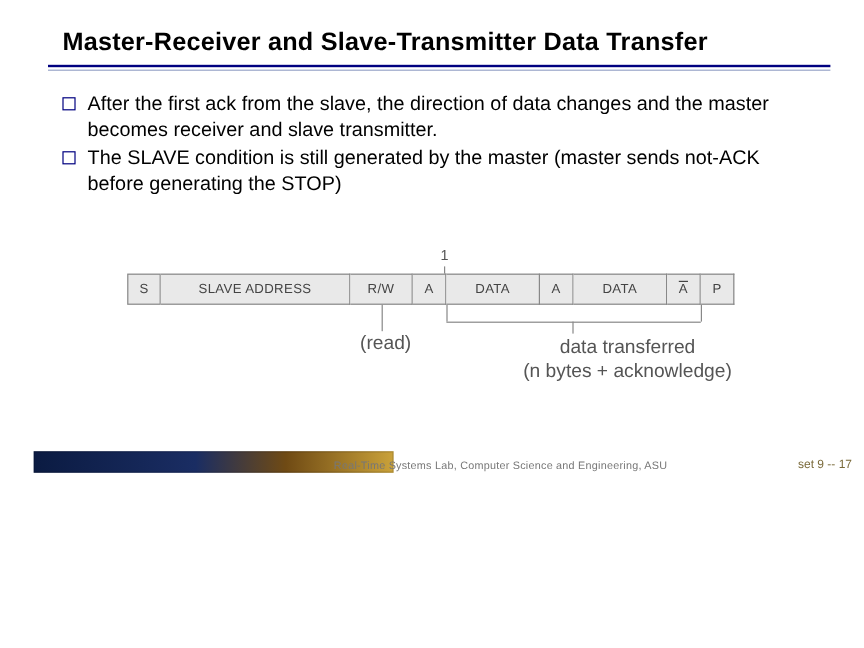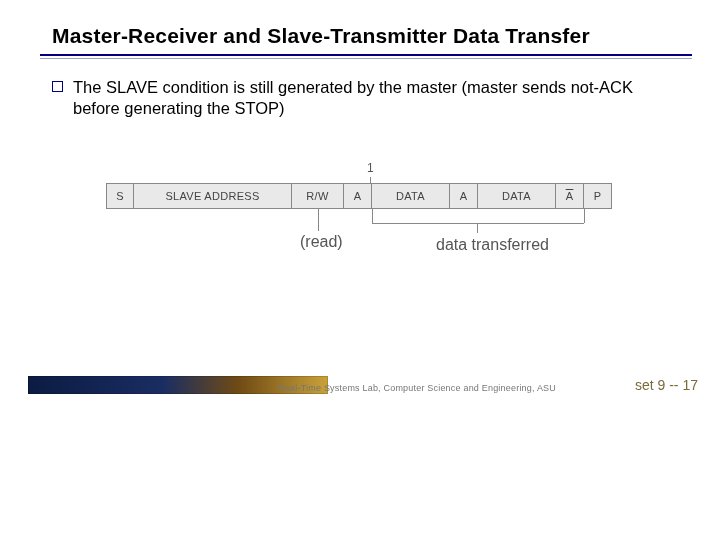--- a/index.html
+++ b/index.html
@@ -34,35 +34,39 @@
   .rw-label { position: absolute; top: 72px; left: 194px; font-size: 16px; color: #555; }
   
   .brace-h  { top: 62px; left: 266px; width: 212px; }
   .brace-l  { position:absolute; top:48px; left:266px; width:1px; height:14px; background:#888; }
   .brace-r  { position:absolute; top:48px; left:478px; width:1px; height:14px; background:#888; }
   .brace-m  { position:absolute; top:62px; left:371px; width:1px; height:10px; background:#888; }
   .dt-label { position: absolute; top: 74px; left: 330px; font-size: 16px; color: #555; text-align: center; line-height: 1.25; }
   .footer { position: absolute; bottom: 10px; left: 0; right: 0; height: 20px; }
   .footer-bar { position: absolute; left: 28px; bottom: 0; width: 300px; height: 18px; background: linear-gradient(90deg, #0b1b42 0%, #1a2d63 45%, #6f4a14 70%, #caa23a 100%); box-shadow: 0 0 0 1px rgba(0,0,0,0.15) inset; }
   .footer-lab { position: absolute; right: 164px; bottom: 1px; font-size: 9px; color: #777; letter-spacing: 0.2px; }
-  .footer-page { position: absolute; right: 22px; bottom: 1px; font-size: 14px; color: #7a6a3a; }
+  .footer-page { position: absolute; right: 10px; bottom: 1px; font-size: 10px; color: #7a6a3a; }
 </style>
 </head>
 <body>
 
 <div class="slide">
 
   <div class="title">Master-Receiver and Slave-Transmitter Data Transfer</div>
 
   <div class="rule-group">
     <div class="rule1"></div>
     <div class="rule2"></div>
   </div>
 
   <div class="bullets">
+    <div class="bullet">
+      <span class="bullet-box"></span>
+      <span class="bullet-text">After the first ack from the slave, the direction of data changes and the master becomes receiver and slave transmitter.</span>
+    </div>
     <div class="bullet">
       <span class="bullet-box"></span>
       <span class="bullet-text">The SLAVE condition is still generated by the master (master sends not-ACK before generating the STOP)</span>
     </div>
   </div>
 
   <div class="diagram-wrap">
     <div class="diagram">
       <div class="one-label">1</div>
       <div class="one-tick"></div>
@@ -82,20 +86,21 @@
       <div class="rw-drop"></div>
       <div class="rw-label">(read)</div>
 
       <div class="brace-l"></div>
       <div class="brace-r"></div>
       <div class="hline brace-h"></div>
       <div class="brace-m"></div>
 
       <div class="dt-label">
         <span>data transferred</span><br>
+        <span>(n bytes + acknowledge)</span>
       </div>
     </div>
   </div>
 
   <div class="footer">
     <div class="footer-bar"></div>
     <div class="footer-lab">Real-Time Systems Lab, Computer Science and Engineering, ASU</div>
     <div class="footer-page">set 9 -- 17</div>
   </div>
 

